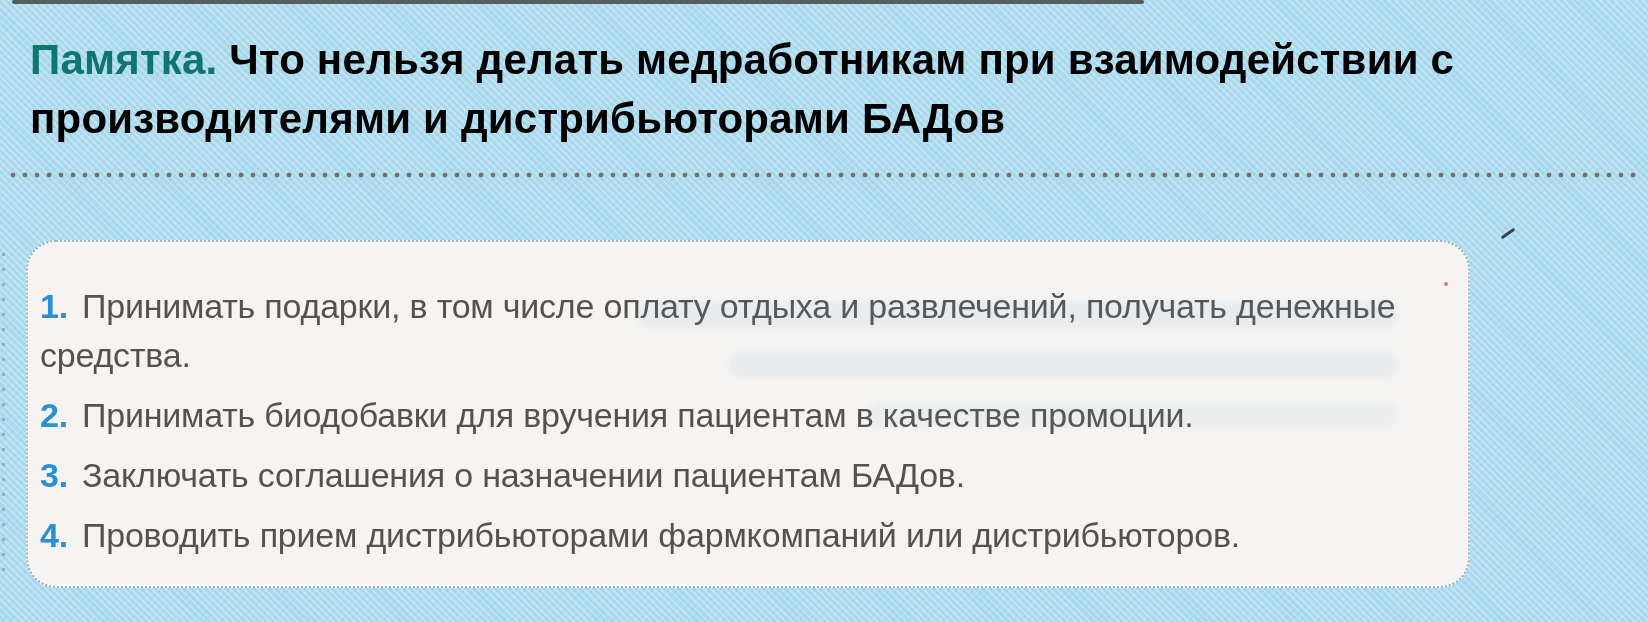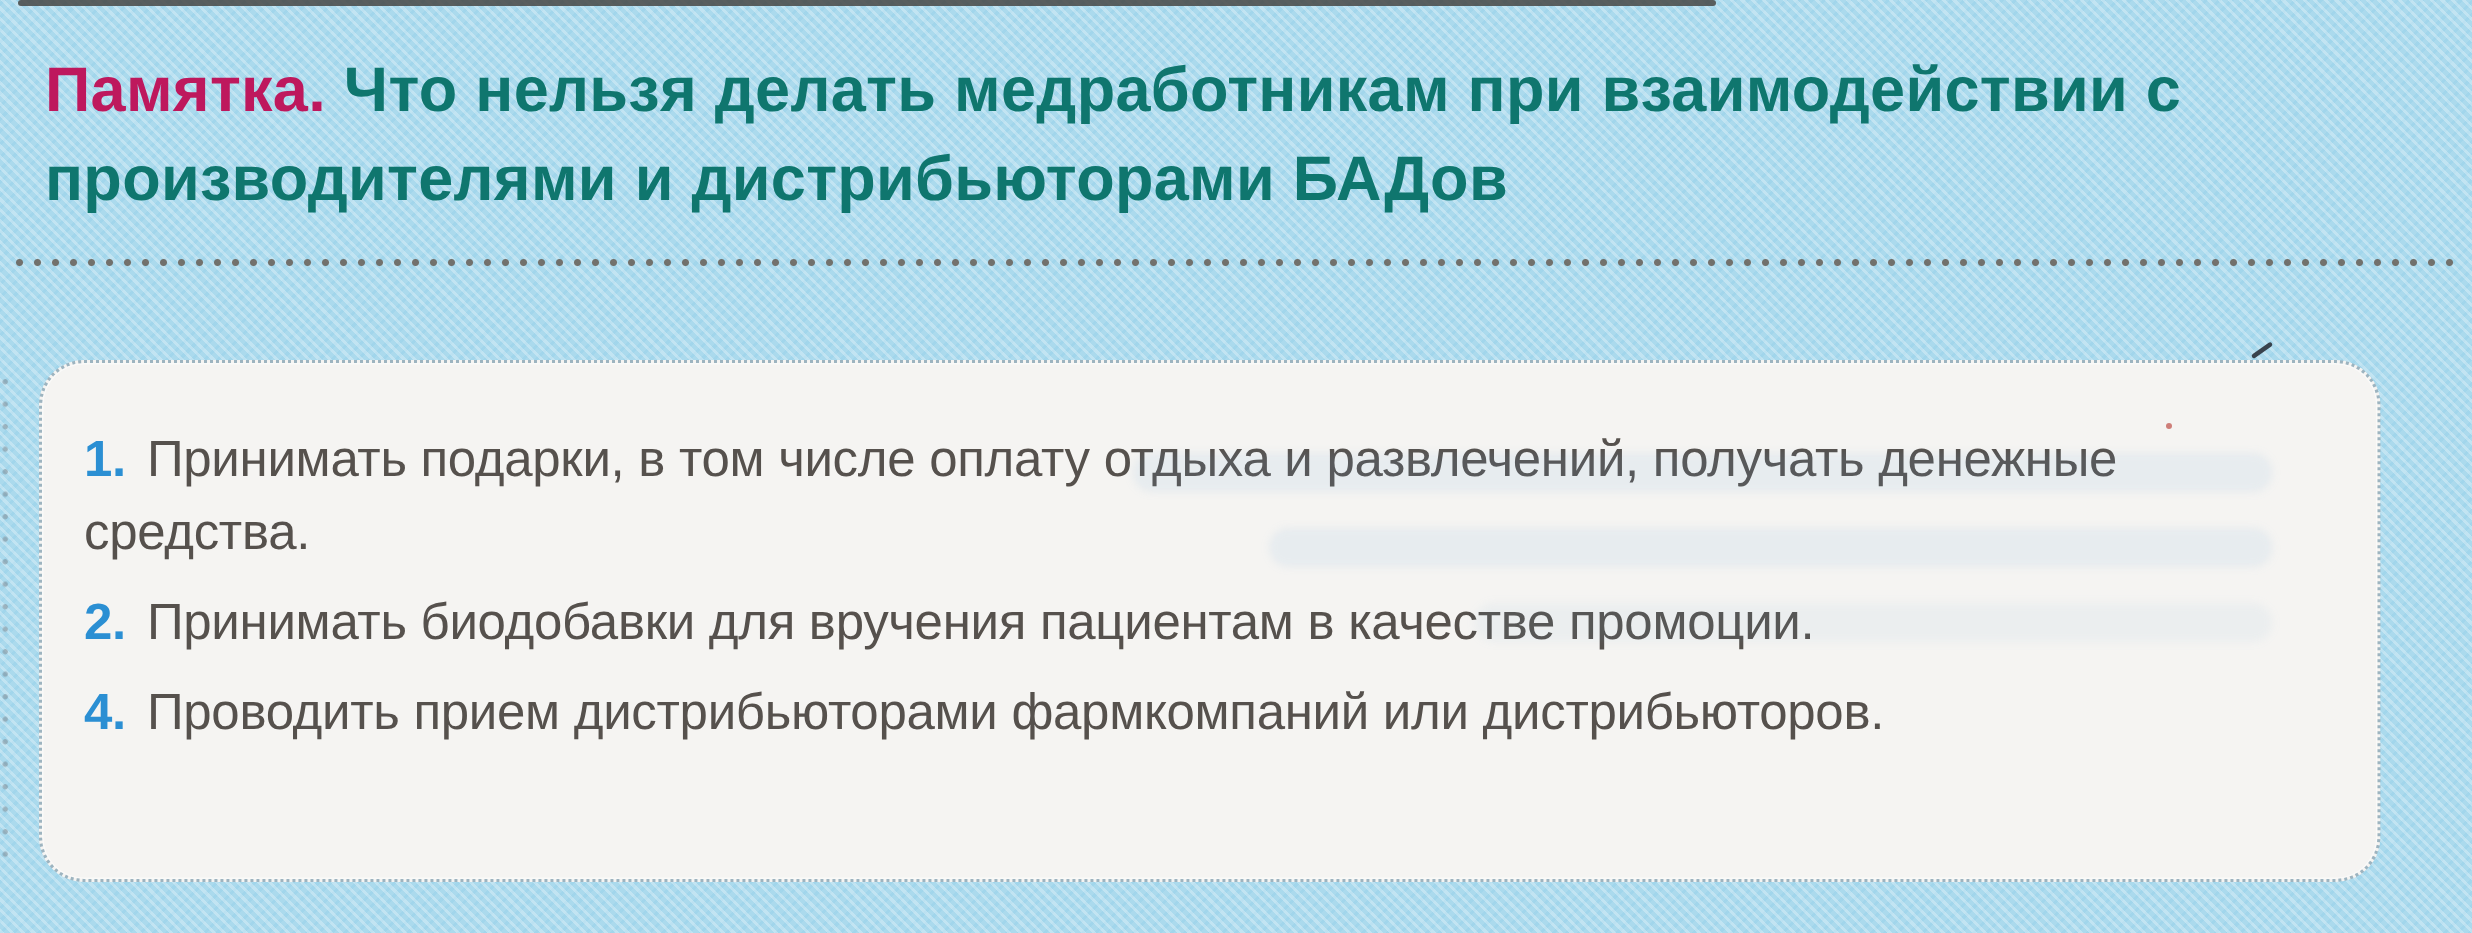--- a/index.html
+++ b/index.html
@@ -17,39 +17,39 @@
     position:absolute;left:12px;top:0;width:1132px;height:4px;
     background:#474644;border-radius:2px;opacity:.85;
   }
 
   
   .header{
     position:absolute;left:30px;top:30px;width:1570px;
     font-weight:bold;font-size:42px;line-height:59px;
     letter-spacing:.2px;
   }
-  .header .prefix{color:#be185d;}
-  .header .title{color:#0f766e;}
+  .header .prefix{color:#0f766e;}
+  .header .title{color:#000000;}
 
   
   .dotted-rule{
     position:absolute;left:10px;top:172px;width:1628px;height:6px;
     background-image:radial-gradient(circle at 3px 3px,#6b655e 2px,rgba(0,0,0,0) 2.7px);
     background-size:12px 6px;background-repeat:repeat-x;
     opacity:.9;
   }
 
   
   .card{
-    position:absolute;left:26px;top:240px;width:1561px;height:348px;
+    position:absolute;left:26px;top:240px;width:1444px;height:348px;
     box-sizing:border-box;
     background:#f5f4f2;
     border:2px dotted #9db4c0;
     border-radius:30px;
-    padding:40px 40px 0 28px;
+    padding:40px 40px 0 12px;
     box-shadow:0 0 0 1px rgba(255,255,255,.5) inset;
   }
 
   ul.rules{list-style:none;margin:0;padding:0;}
   ul.rules li{
     font-size:34px;line-height:49px;color:#56514d;
     margin:0 0 11px 0;letter-spacing:-.2px;
   }
   ul.rules .num{color:#2b8fd3;font-weight:bold;margin-right:14px;}
 
@@ -99,20 +99,23 @@
     <div class="bar b3"></div>
   </div>
   <ul class="rules">
     <li>
       <span class="num">1.</span><span>Принимать подарки, в том числе оплату отдыха и развлечений, получать денежные средства.</span>
     </li>
     <li>
       <span class="num">2.</span><span>Принимать биодобавки для вручения пациентам в качестве промоции.</span>
     </li>
     <li>
+      <span class="num">3.</span><span>Заключать соглашения о назначении пациентам БАДов.</span>
+    </li>
+    <li>
       <span class="num">4.</span><span>Проводить прием дистрибьюторами фармкомпаний или дистрибьюторов.</span>
     </li>
   </ul>
 </div>
 
 <div class="speck-dark"></div>
 <div class="speck-red"></div>
 <div class="edge-dots"></div>
 
 </body></html>

